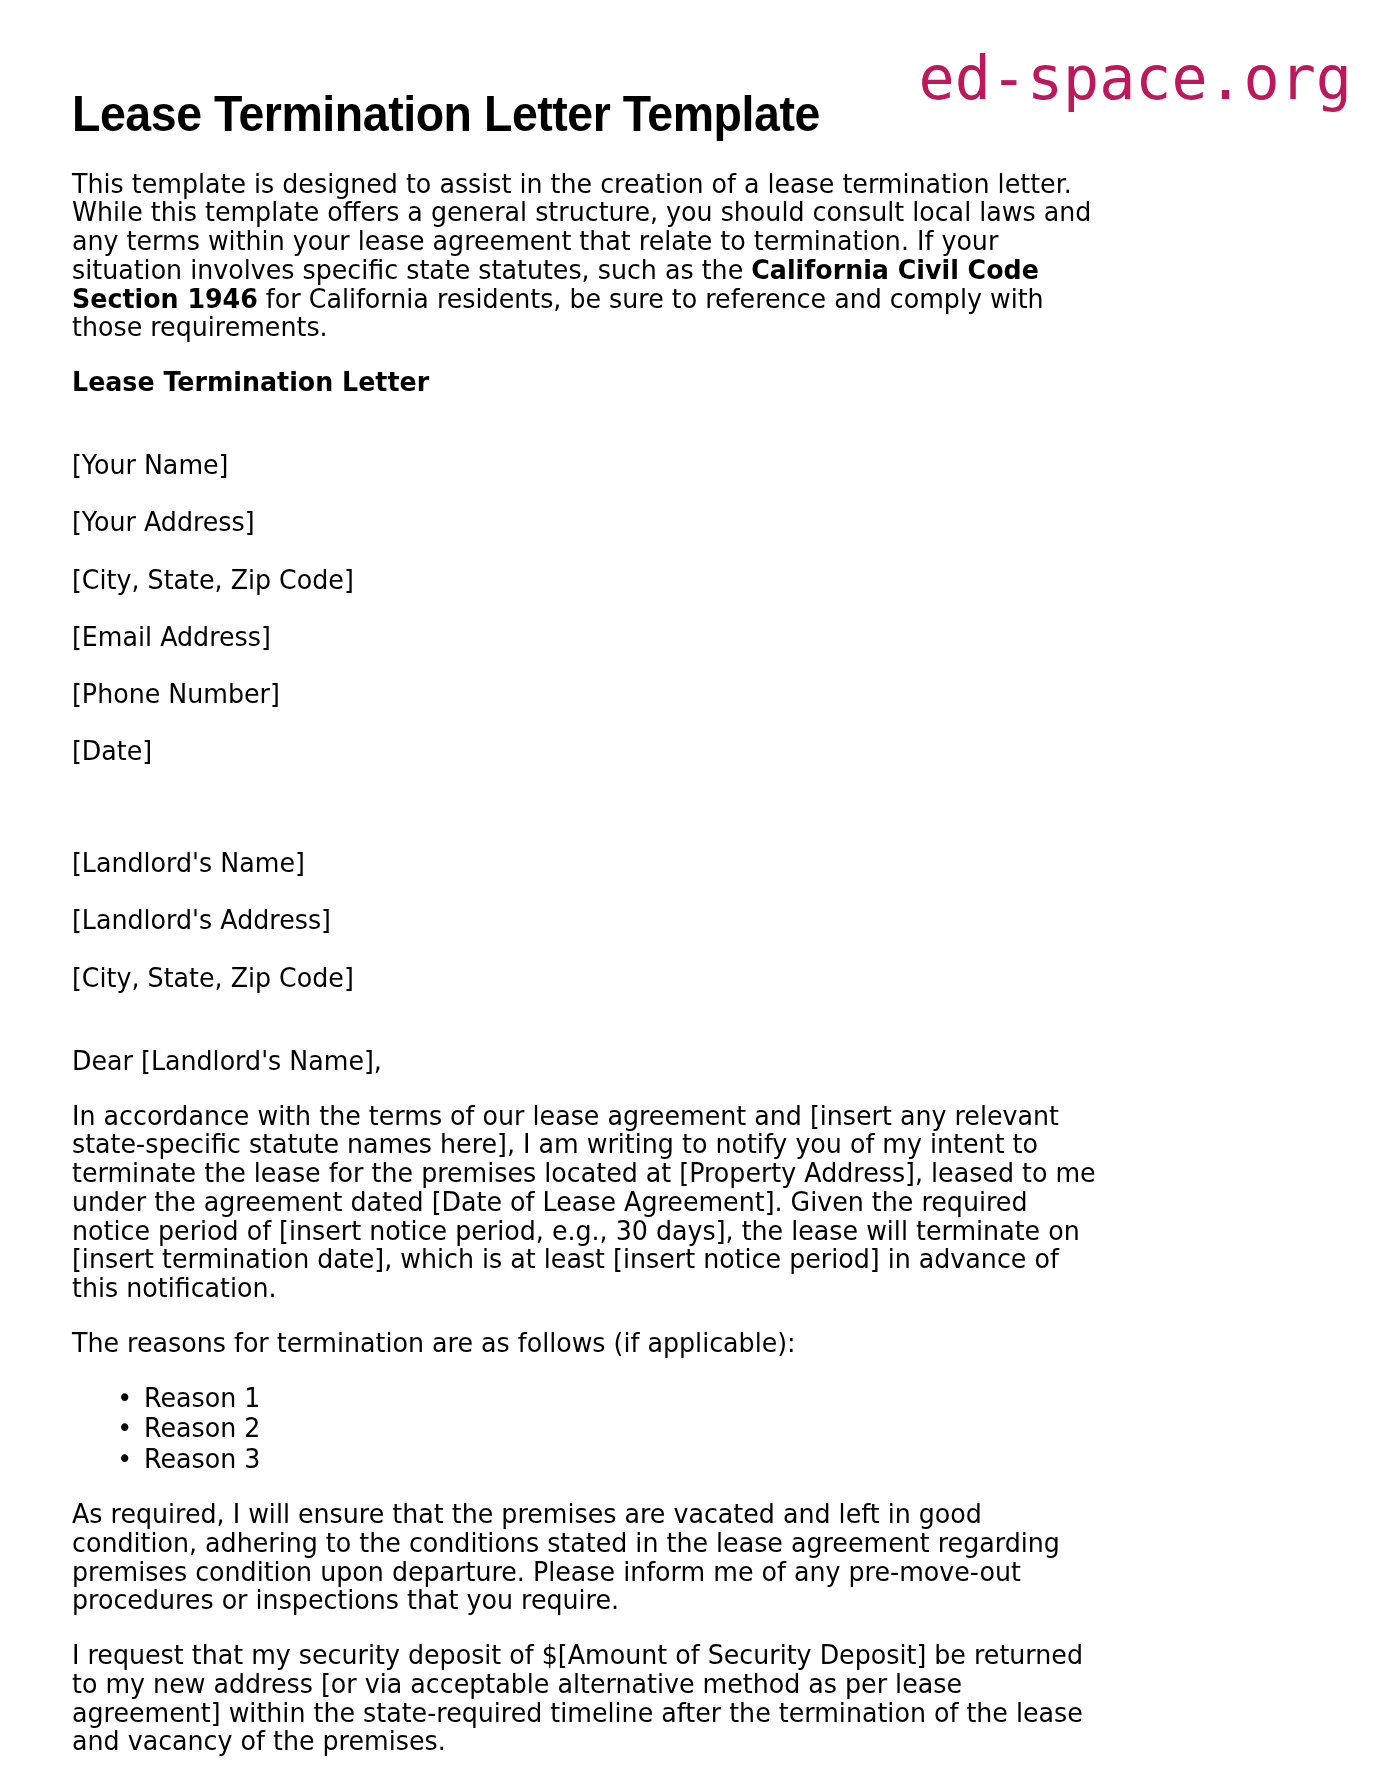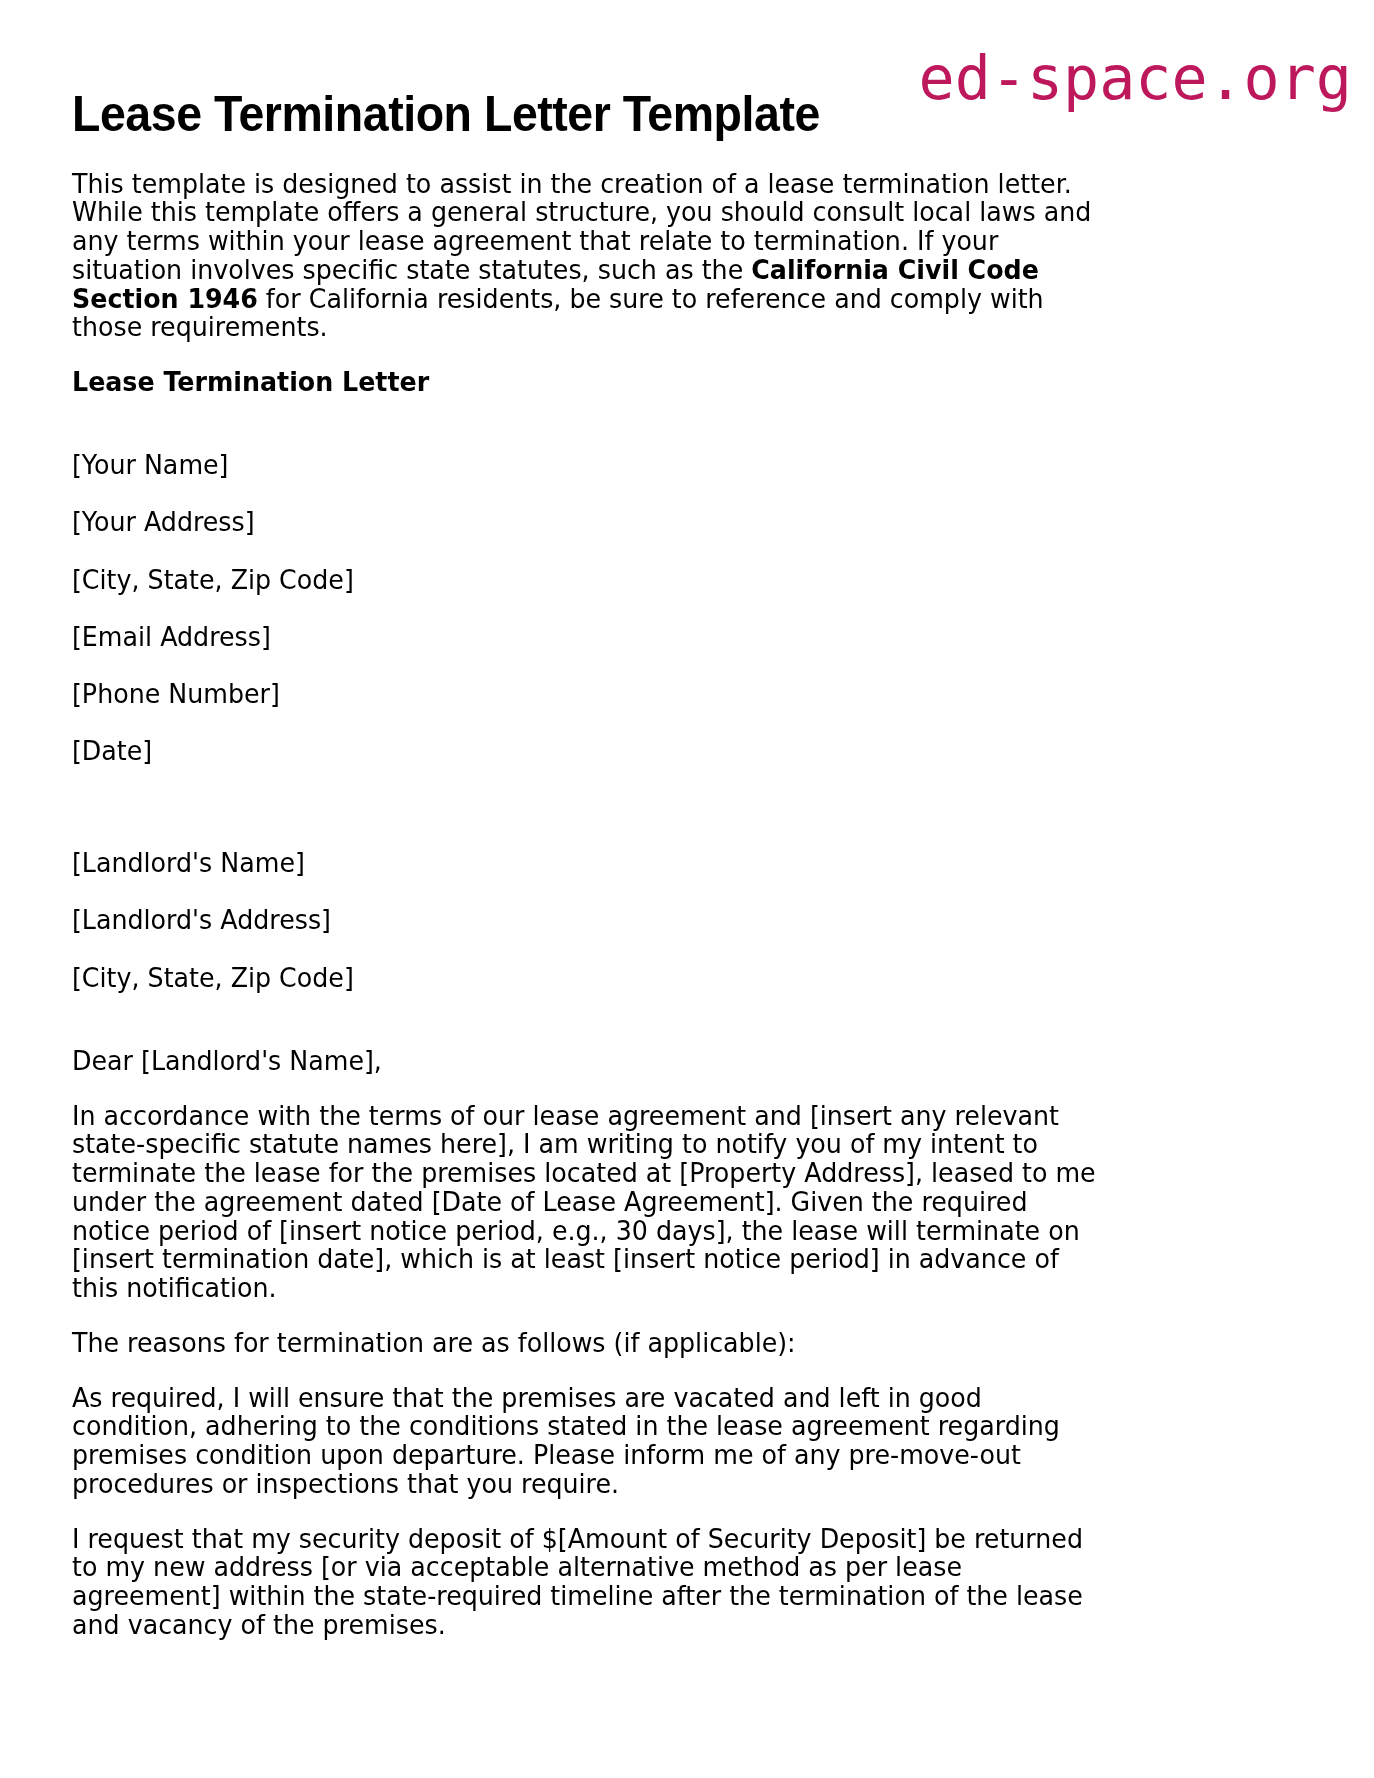--- a/index.html
+++ b/index.html
@@ -131,19 +131,24 @@
       <span class="addr-line">[Landlord's Address]</span>
       <span class="addr-line">[City, State, Zip Code]</span>
     </div>
 
     <p class="para">Dear [Landlord's Name],</p>
 
     <p class="para">In accordance with the terms of our lease agreement and [insert any relevant state-specific statute names here], I am writing to notify you of my intent to terminate the lease for the premises located at [Property Address], leased to me under the agreement dated [Date of Lease Agreement]. Given the required notice period of [insert notice period, e.g., 30 days], the lease will terminate on [insert termination date], which is at least [insert notice period] in advance of this notification.</p>
 
     <p class="para">The reasons for termination are as follows (if applicable):</p>
 
+    <ul class="reasons">
+      <li>Reason 1</li>
+      <li>Reason 2</li>
+      <li>Reason 3</li>
+    </ul>
 
     <p class="para">As required, I will ensure that the premises are vacated and left in good condition, adhering to the conditions stated in the lease agreement regarding premises condition upon departure. Please inform me of any pre-move-out procedures or inspections that you require.</p>
 
     <p class="para">I request that my security deposit of $[Amount of Security Deposit] be returned to my new address [or via acceptable alternative method as per lease agreement] within the state-required timeline after the termination of the lease and vacancy of the premises.</p>
 
   </div>
 </div>
 
 </body></html>

